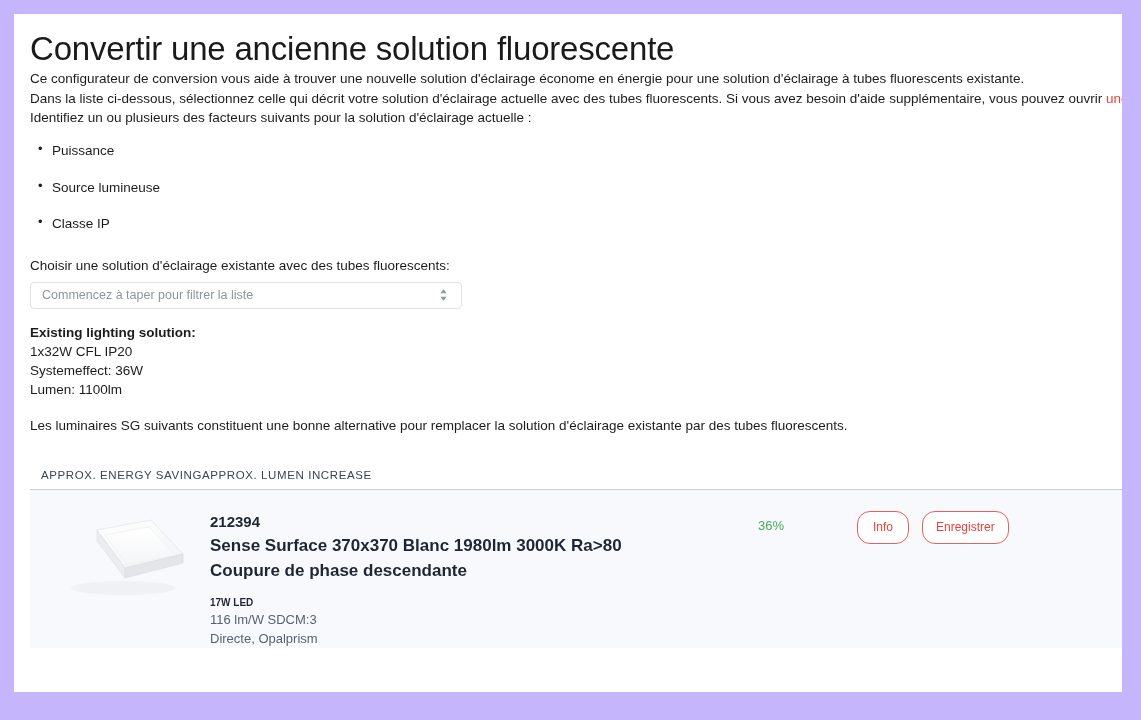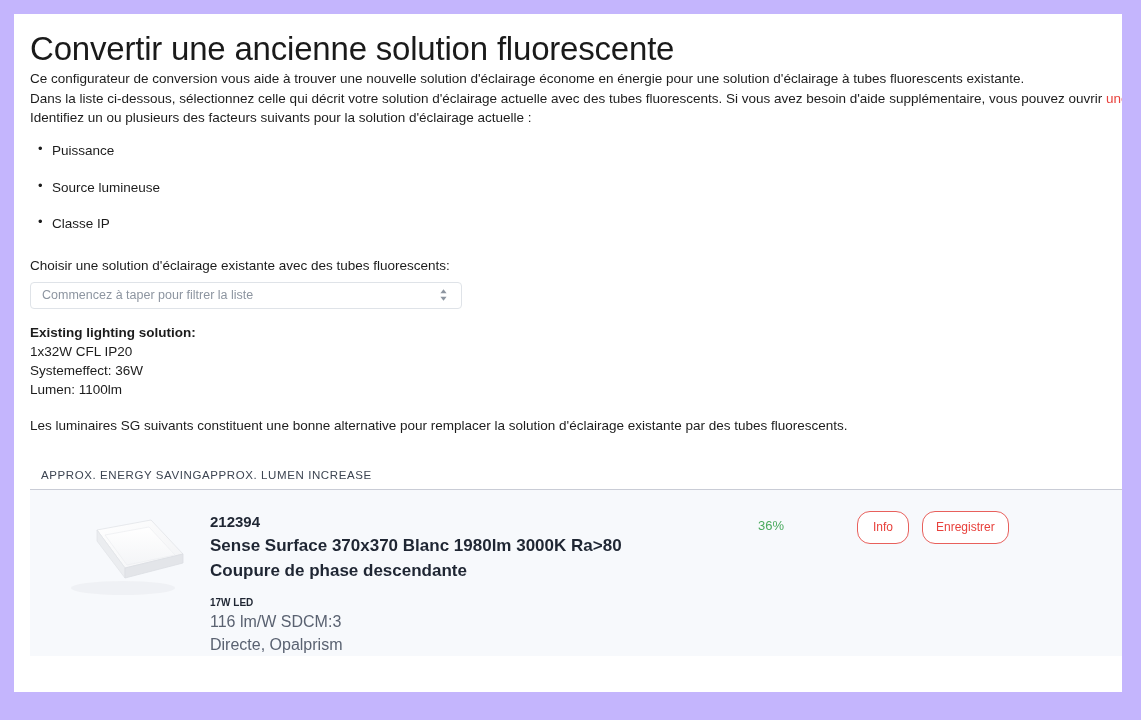--- a/index.html
+++ b/index.html
@@ -196,21 +196,21 @@
     max-width: 415px;
   }
   .prod-power {
     font-size: 10px;
     font-weight: 700;
     color: #1f2633;
     line-height: 1.48;
     margin-top: 13px;
   }
   .prod-spec {
-    font-size: 16px;
+    font-size: 13px;
     color: #5a6271;
     line-height: 1.42;
   }
 
   .cell-energy, .cell-lumen {
     text-align: center;
     font-size: 13px;
     color: #4aaa5e;
     padding-top: 14px;
   }

